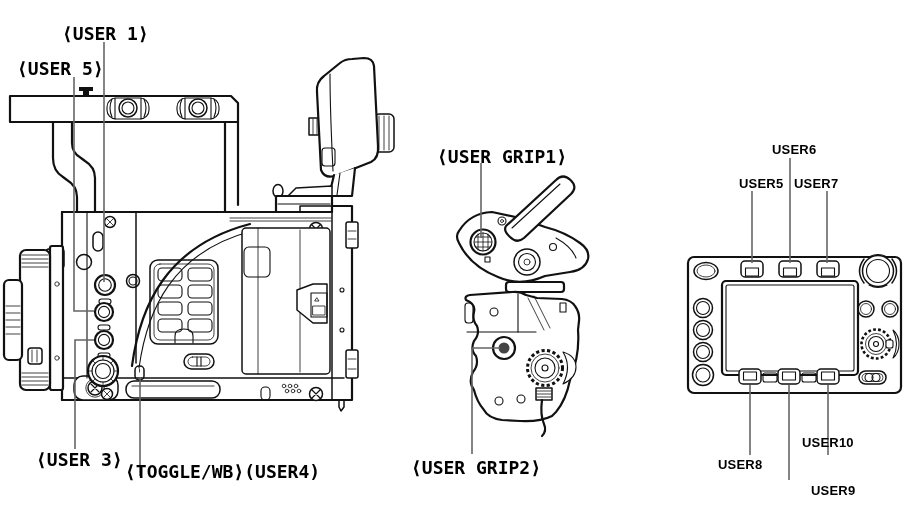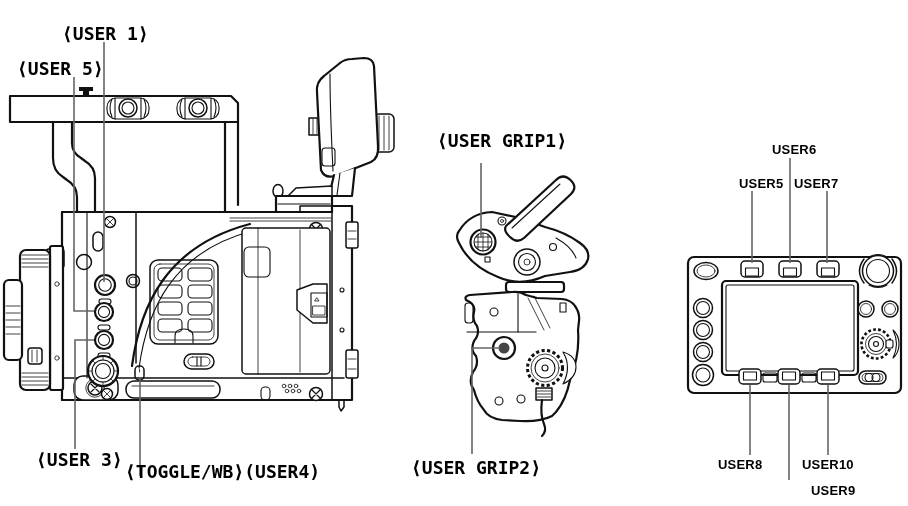--- a/index.html
+++ b/index.html
@@ -376,23 +376,23 @@
     <path class="ldr" d="M750 385 V455"></path>
     <path class="ldr" d="M789 385 V480"></path>
     <path class="ldr" d="M828 385 V455"></path>
   </g>
 </svg>
 
 <div class="lbl" style="left:62px;top:26px">⟨USER 1⟩</div>
 <div class="lbl" style="left:17px;top:61px">⟨USER 5⟩</div>
 <div class="lbl" style="left:36px;top:452px">⟨USER 3⟩</div>
 <div class="lbl" style="left:125px;top:464px">⟨TOGGLE/WB⟩(USER4)</div>
-<div class="lbl" style="left:437px;top:133px">⟨USER GRIP1⟩</div>
+<div class="lbl" style="left:437px;top:149px">⟨USER GRIP1⟩</div>
 <div class="lbl" style="left:411px;top:460px">⟨USER GRIP2⟩</div>
 
 <div class="lbl-sans" style="left:739px;top:177px">USER5</div>
 <div class="lbl-sans" style="left:772px;top:143px">USER6</div>
 <div class="lbl-sans" style="left:794px;top:177px">USER7</div>
 <div class="lbl-sans" style="left:718px;top:458px">USER8</div>
 <div class="lbl-sans" style="left:811px;top:484px">USER9</div>
-<div class="lbl-sans" style="left:802px;top:458px">USER10</div>
+<div class="lbl-sans" style="left:802px;top:436px">USER10</div>
 
 </div>
 
 </body></html>

